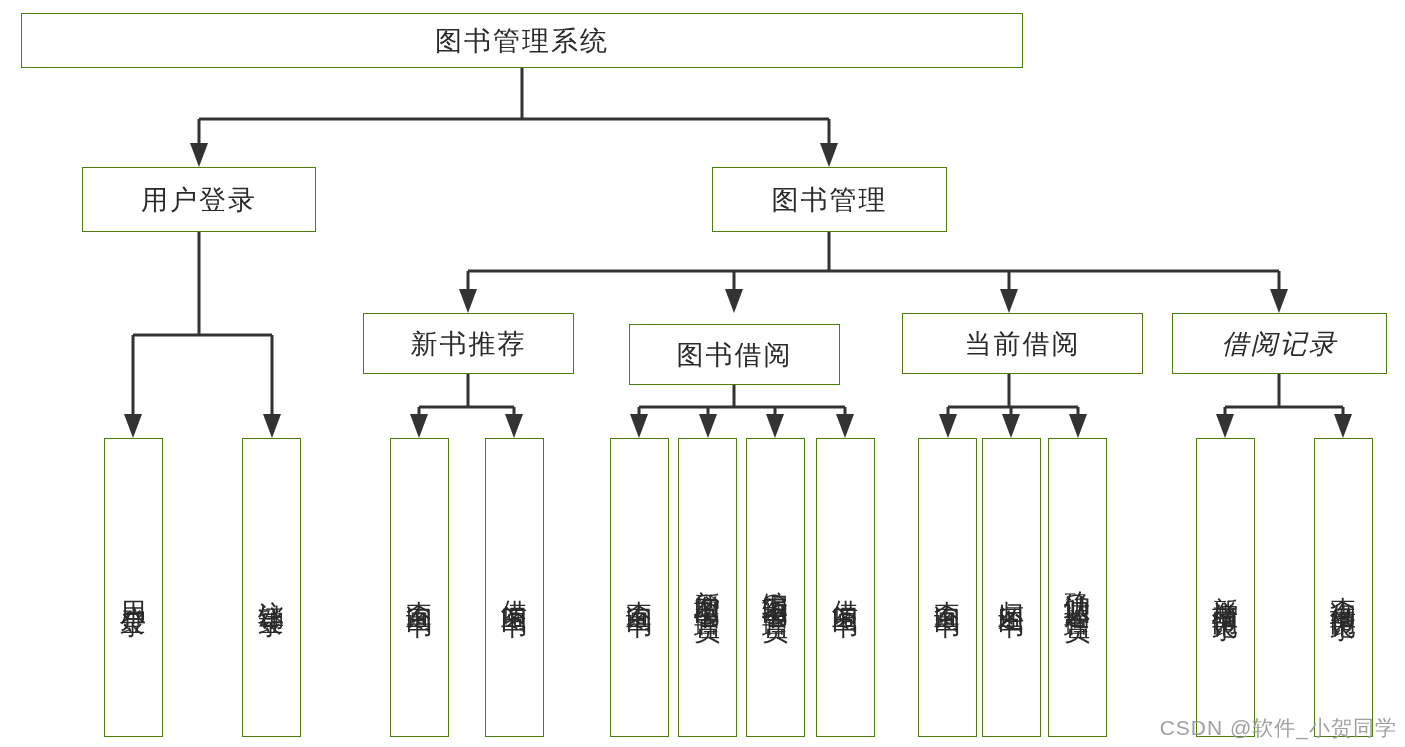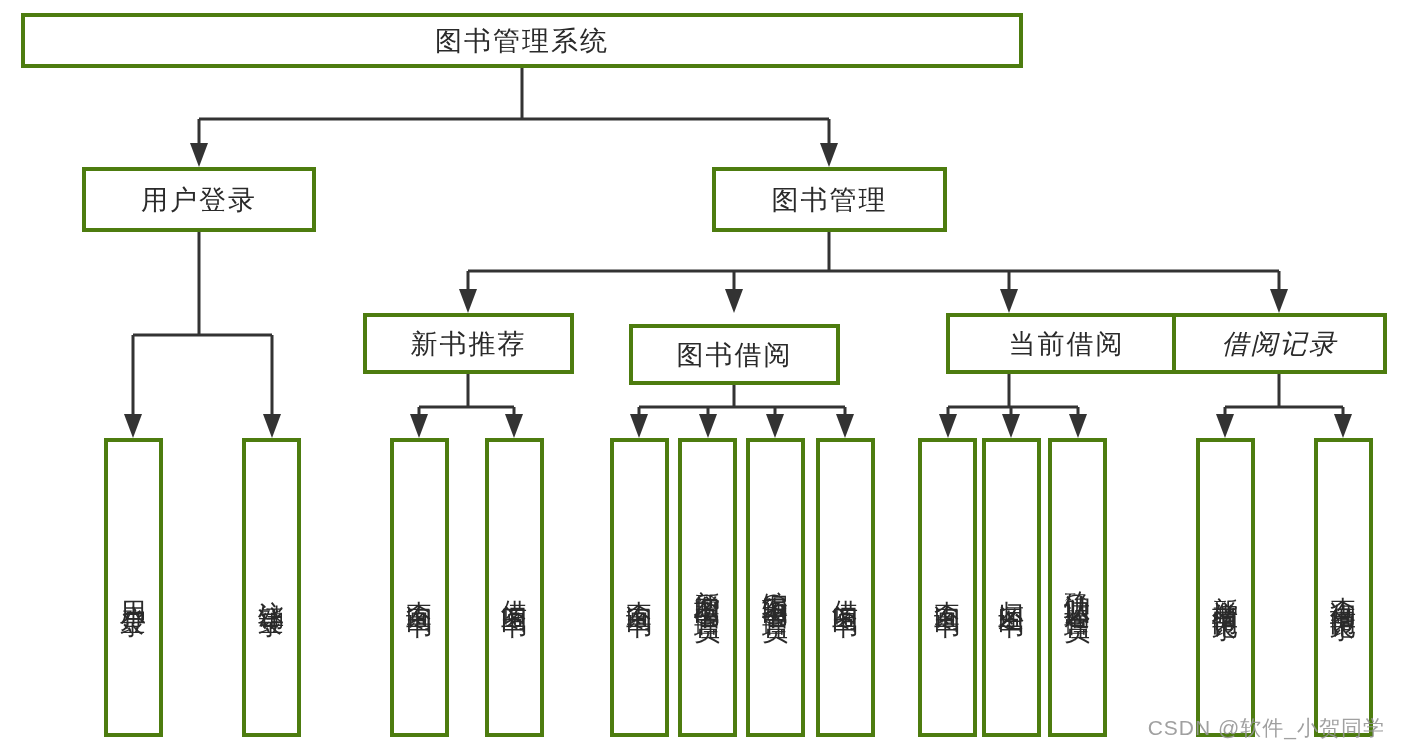--- a/index.html
+++ b/index.html
@@ -13,21 +13,21 @@
   }
   #connectors {
     position: absolute;
     left: 0; top: 0;
     width: 1405px; height: 747px;
     pointer-events: none;
   }
   .node {
     position: absolute;
     box-sizing: border-box;
-    border: 4px solid #4d7c0f;
+    border: 1px solid #4d7c0f;
     background: #ffffff;
     color: #2a2a2a;
     display: flex;
     align-items: center;
     justify-content: center;
     text-align: center;
   }
   .hbox {
     font-size: 27px;
     letter-spacing: 2px;
@@ -35,21 +35,21 @@
   }
   .vbox {
     writing-mode: vertical-rl;
     text-orientation: mixed;
     font-size: 26px;
     letter-spacing: 4px;
     line-height: 1;
   }
   #watermark {
     position: absolute;
-    right: 20px;
+    right: 8px;
     bottom: 5px;
     font-size: 21px;
     color: rgba(150, 150, 150, 0.9);
     letter-spacing: 1px;
     white-space: nowrap;
   }
 </style>
 </head>
 <body>
 
@@ -95,21 +95,21 @@
     </g>
   </svg>
 
   <div class="node hbox" style="left:21px; top:13px; width:1002px; height:55px;">图书管理系统</div>
 
   <div class="node hbox" style="left:82px; top:167px; width:234px; height:65px;">用户登录</div>
   <div class="node hbox" style="left:363px; top:313px; width:211px; height:61px;">新书推荐</div>
 
   <div class="node hbox" style="left:712px; top:167px; width:235px; height:65px;">图书管理</div>
   <div class="node hbox" style="left:629px; top:324px; width:211px; height:61px;">图书借阅</div>
-  <div class="node hbox" style="left:902px; top:313px; width:241px; height:61px;margin-left:44px;">当前借阅</div>
+  <div class="node hbox" style="left:902px; top:313px; width:241px; height:61px;">当前借阅</div>
   <div class="node hbox" style="left:1172px; top:313px; width:215px; height:61px;font-style:italic;">借阅记录</div>
 
   <div class="node vbox" style="left:104px; top:438px; width:59px; height:299px;">用户登录</div>
   <div class="node vbox" style="left:242px; top:438px; width:59px; height:299px;">注销登录</div>
 
   <div class="node vbox" style="left:390px; top:438px; width:59px; height:299px;">查询图书</div>
   <div class="node vbox" style="left:485px; top:438px; width:59px; height:299px;">借阅图书</div>
 
   <div class="node vbox" style="left:610px; top:438px; width:59px; height:299px;">查询图书</div>
   <div class="node vbox" style="left:678px; top:438px; width:59px; height:299px;">新增图书（管理员）</div>

